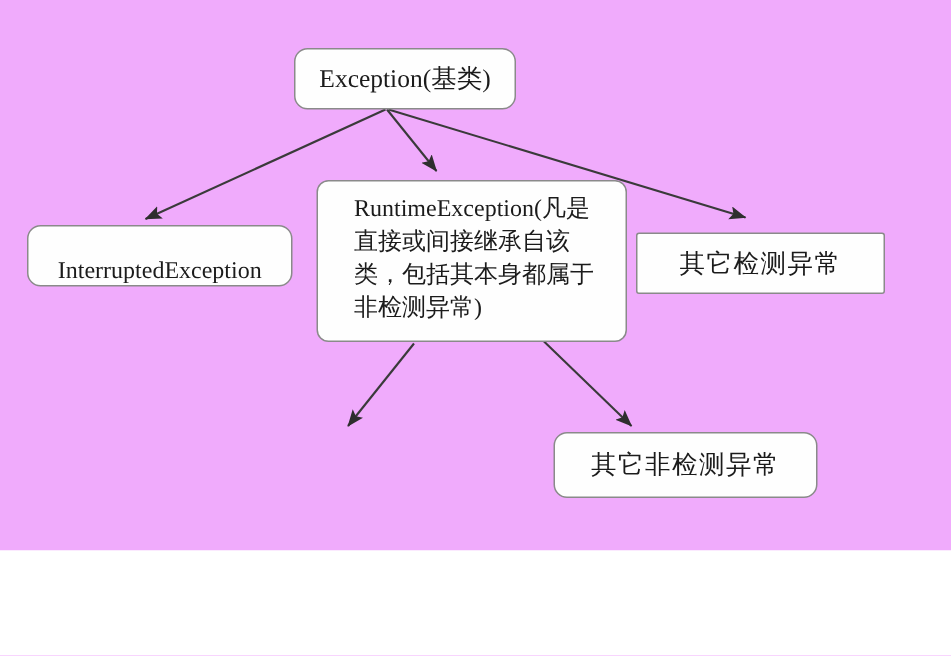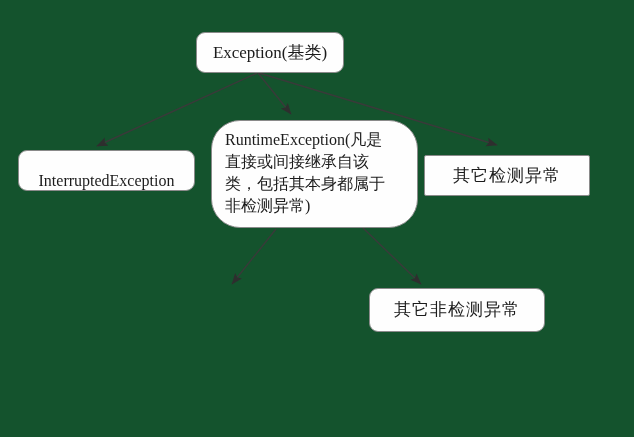--- a/index.html
+++ b/index.html
@@ -6,22 +6,22 @@
     margin: 0;
     padding: 0;
     background: #ffffff;
   }
   body {
     font-family: "Liberation Serif", "DejaVu Serif", serif;
   }
   #diagram-canvas {
     position: relative;
     width: 634px;
-    height: 437px;
-    background: #14532d;
+    height: 367px;
+    background: #f0abfc;
     overflow: hidden;
   }
   #edge-layer {
     position: absolute;
     left: 0;
     top: 0;
     width: 634px;
     height: 437px;
   }
   .node {
@@ -67,23 +67,23 @@
     font-size: 16px;
     line-height: 19px;
   }
 
   
   #node-runtime {
     left: 211px;
     top: 120px;
     width: 207px;
     height: 108px;
-    border-radius: 29px;
+    border-radius: 8px;
     align-items: flex-start;
-    justify-content: flex-start;
+    justify-content: center;
     padding: 8px 10px 6px 13px;
   }
   #node-runtime .node-label {
     font-size: 16px;
     line-height: 22px;
     text-align: left;
   }
 
   
   #node-other-checked {

